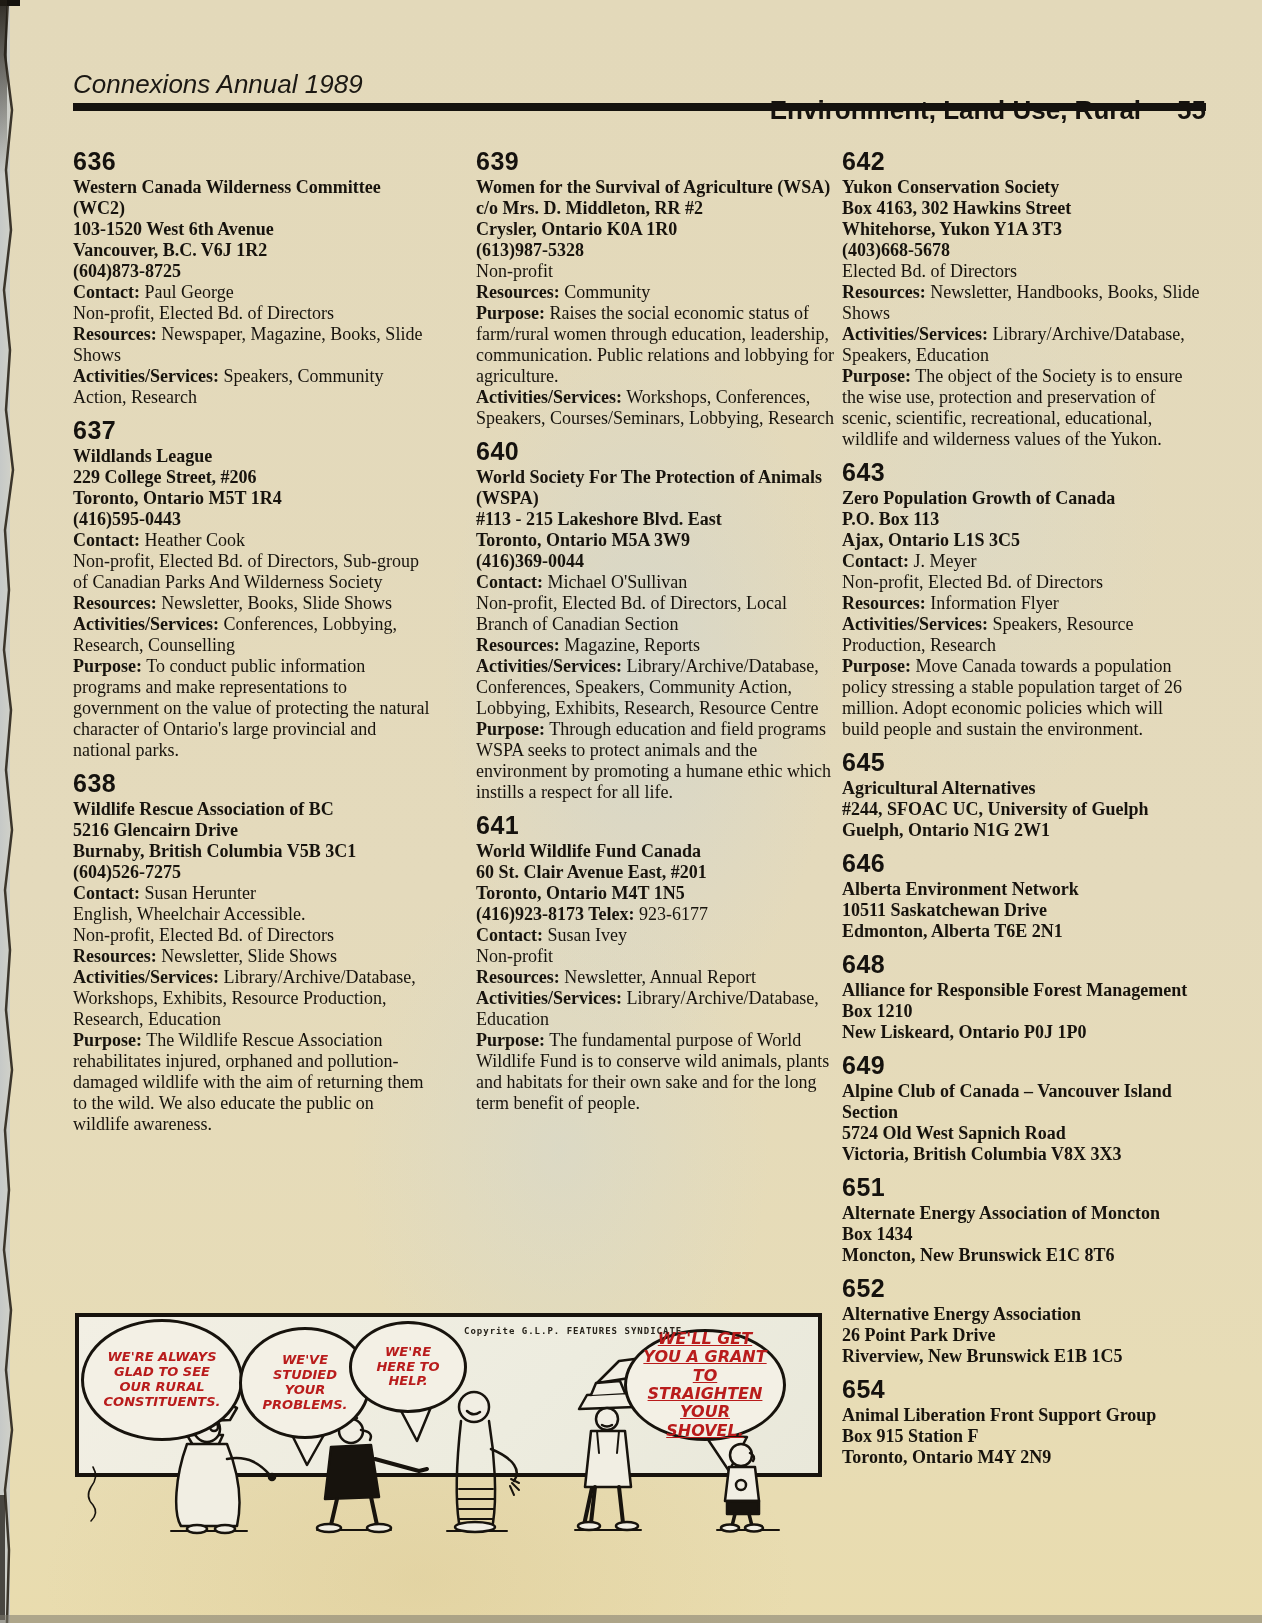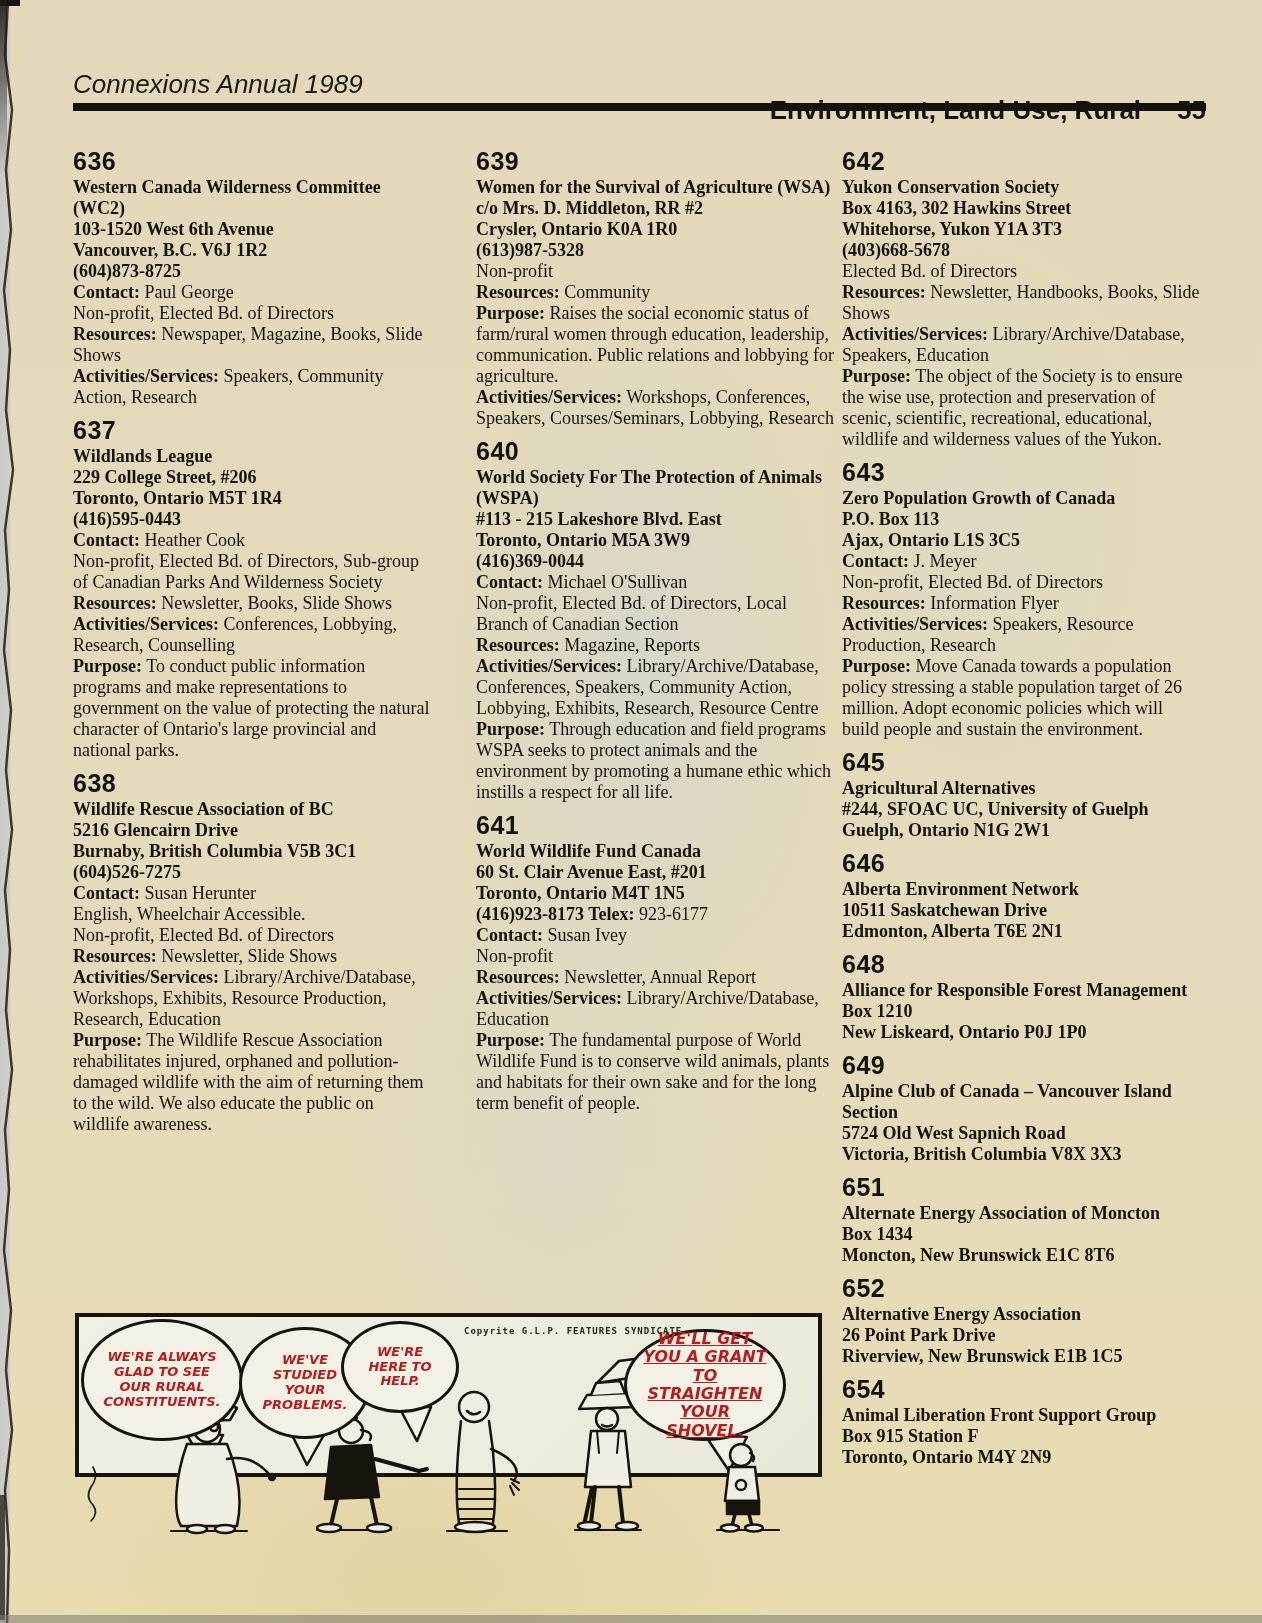--- a/index.html
+++ b/index.html
@@ -29,21 +29,21 @@
   .cartoon{position:absolute;left:75px;top:1313px;width:747px;height:164px;box-sizing:border-box;
     border:4px solid #17130d;background:linear-gradient(135deg,#f2efe4 0%,#edecdf 60%,#e9e8da 100%);}
   .cartoon svg{position:absolute;left:0;top:0;z-index:1;}
   .copyright{position:absolute;left:385px;top:9px;z-index:3;font:bold 9px/11px "DejaVu Sans Mono",monospace;
     letter-spacing:1px;color:#26221a;}
   .bubble{position:absolute;z-index:2;background:#f3f0e5;border:3px solid #17130d;border-radius:50%;
     display:flex;align-items:center;justify-content:center;text-align:center;box-sizing:border-box;
     font:bold italic 13px/1.15 "DejaVu Sans",sans-serif;color:#b91c1c;padding:10px 14px;}
   .bub1{left:2px;top:2px;width:162px;height:122px;}
   .bub2{left:160px;top:10px;width:132px;height:112px;}
-  .bub3{left:262px;top:4px;width:118px;height:92px;}
+  .bub3{left:270px;top:4px;width:118px;height:92px;}
   .bub4{left:545px;top:12px;width:162px;height:112px;font-size:16px;text-decoration:underline;}
   
   .edge-base{position:absolute;left:0;top:0;width:10px;height:1623px;background:linear-gradient(90deg,#c6c9c7,#cfd0c9);}
   .edge-svg{position:absolute;left:0;top:0;}
   .mark-tl1{position:absolute;left:0;top:0;width:20px;height:6px;background:#14110c;}
   .mark-tl2{position:absolute;left:0;top:0;width:7px;height:175px;background:linear-gradient(180deg,rgba(32,28,21,.9),rgba(32,28,21,0));}
   .mark-bl{position:absolute;left:0;top:1495px;width:5px;height:125px;background:rgba(30,26,20,.75);}
   .bottom-edge{position:absolute;left:0;bottom:0;width:100%;height:8px;background:rgba(125,122,110,.55);}
 </style>
 </head>

